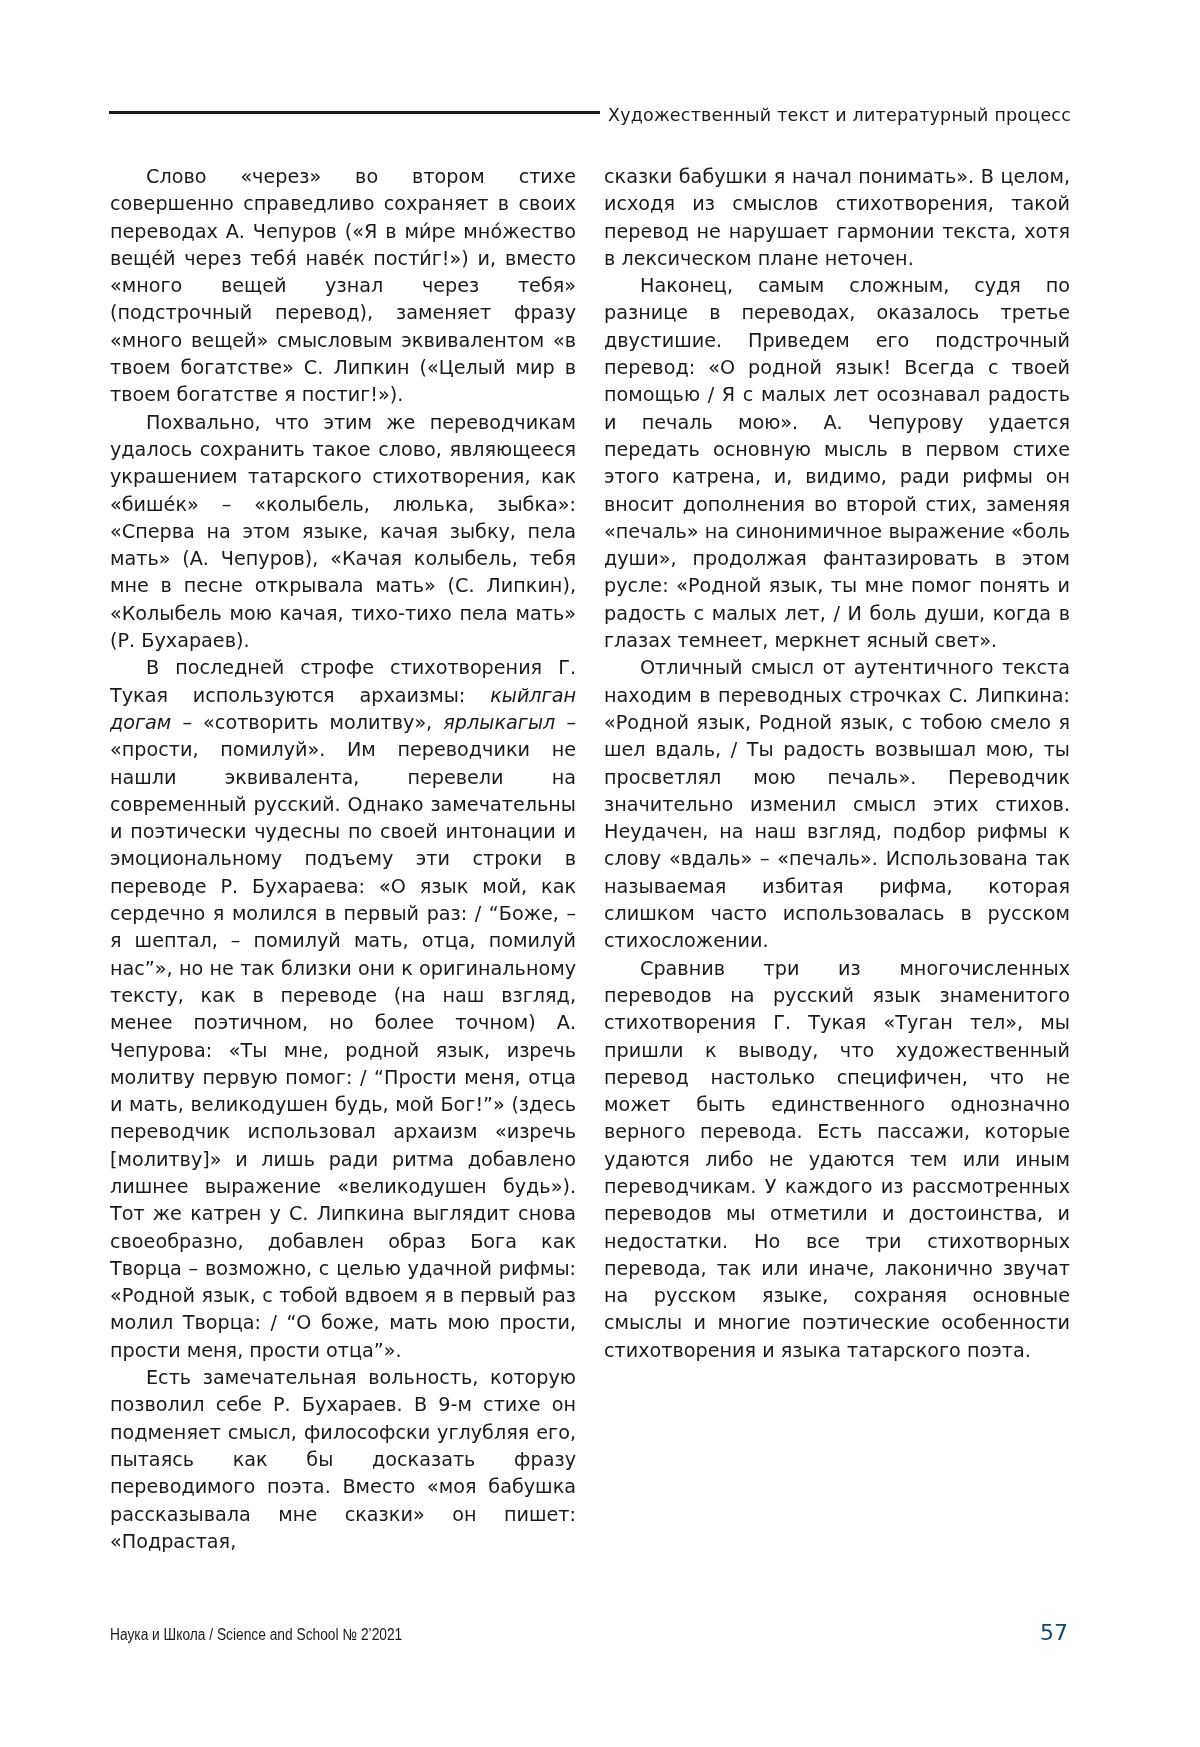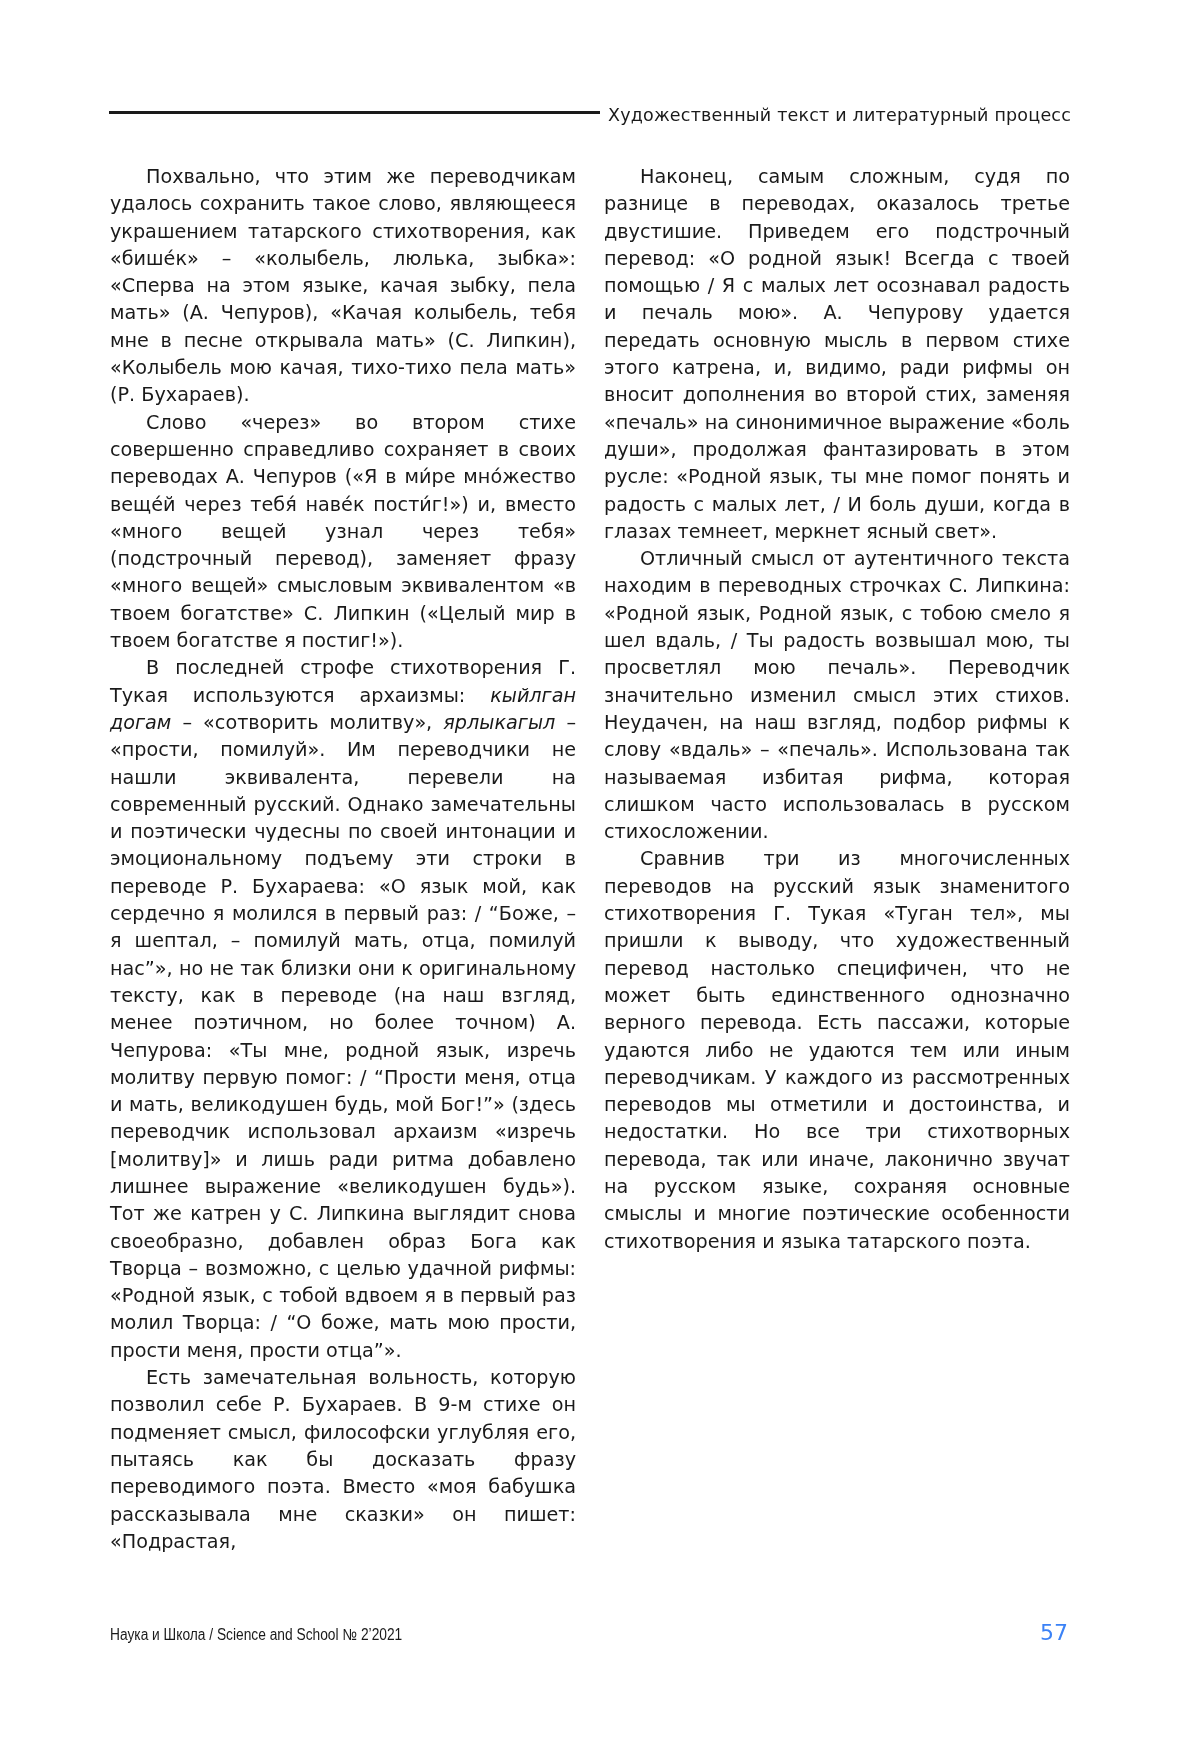--- a/index.html
+++ b/index.html
@@ -70,40 +70,41 @@
       transform: scaleX(0.86);
       transform-origin: left center;
       white-space: nowrap;
       color: #1a1a1a;
     }
     .footer-page {
       position: absolute;
       left: 1040px;
       top: 1620px;
       font-size: 22px;
-      color: #3b82f6;
+      color: #0c4a6e;
     }
   </style>
 </head>
 <body>
 
 <div class="running-header">
   <div class="header-rule"></div>
   <div class="header-title">Художественный текст и литературный процесс</div>
 </div>
 
 <div class="column col-left">
+  <p>Слово «через» во втором стихе совершенно справедливо сохраняет в своих переводах А. Чепуров («Я в ми́ре мно́жество веще́й через тебя́ наве́к пости́г!») и, вместо «много вещей узнал через тебя» (подстрочный перевод), заменяет фразу «много вещей» смысловым эквивалентом «в твоем богатстве» С. Липкин («Целый мир в твоем богатстве я постиг!»).</p>
   <p>
     <span>Похвально, что этим же переводчикам удалось сохранить такое слово, являющееся украшением татарского стихотворения, как «бише́к» – «колыбель, люлька, зыбка»: «Сперва на этом языке, качая зыбку, пела мать» (А. Чепуров), «Качая колыбель, тебя мне в песне открывала мать» (С. Липкин), «Колыбель мою качая, тихо-тихо пела мать» (Р. Бухараев).</span>
   </p>
-  <p>Слово «через» во втором стихе совершенно справедливо сохраняет в своих переводах А. Чепуров («Я в ми́ре мно́жество веще́й через тебя́ наве́к пости́г!») и, вместо «много вещей узнал через тебя» (подстрочный перевод), заменяет фразу «много вещей» смысловым эквивалентом «в твоем богатстве» С. Липкин («Целый мир в твоем богатстве я постиг!»).</p>
   <p><span>В последней строфе стихотворения Г. Тукая используются архаизмы: </span><em>кыйлган догам</em><span> – «сотворить молитву», </span><em>ярлыкагыл</em><span> – «прости, помилуй». Им переводчики не нашли эквивалента, перевели на современный русский. Однако замечательны и поэтически чудесны по своей интонации и эмоциональному подъему эти строки в переводе Р. Бухараева: «О язык мой, как сердечно я молился в первый раз: / “Боже, – я шептал, – помилуй мать, отца, помилуй нас”», но не так близки они к оригинальному тексту, как в переводе (на наш взгляд, менее поэтичном, но более точном) А. Чепурова: «Ты мне, родной язык, изречь молитву первую помог: / “Прости меня, отца и мать, великодушен будь, мой Бог!”» (здесь переводчик использовал архаизм «изречь [молитву]» и лишь ради ритма добавлено лишнее выражение «великодушен будь»). Тот же катрен у С. Липкина выглядит снова своеобразно, добавлен образ Бога как Творца – возможно, с целью удачной рифмы: «Родной язык, с тобой вдвоем я в первый раз молил Творца: / “О боже, мать мою прости, прости меня, прости отца”».</span></p>
   <p class="last-in-col">Есть замечательная вольность, которую позволил себе Р. Бухараев. В 9-м стихе он подменяет смысл, философски углубляя его, пытаясь как бы досказать фразу переводимого поэта. Вместо «моя бабушка рассказывала мне сказки» он пишет: «Подрастая,</p>
 </div>
 
 <div class="column col-right">
+  <p class="cont">сказки бабушки я начал понимать». В целом, исходя из смыслов стихотворения, такой перевод не нарушает гармонии текста, хотя в лексическом плане неточен.</p>
   <p>Наконец, самым сложным, судя по разнице в переводах, оказалось третье двустишие. Приведем его подстрочный перевод: «О родной язык! Всегда с твоей помощью / Я с малых лет осознавал радость и печаль мою». А. Чепурову удается передать основную мысль в первом стихе этого катрена, и, видимо, ради рифмы он вносит дополнения во второй стих, заменяя «печаль» на синонимичное выражение «боль души», продолжая фантазировать в этом русле: «Родной язык, ты мне помог понять и радость с малых лет, / И боль души, когда в глазах темнеет, меркнет ясный свет».</p>
   <p>Отличный смысл от аутентичного текста находим в переводных строчках С. Липкина: «Родной язык, Родной язык, с тобою смело я шел вдаль, / Ты радость возвышал мою, ты просветлял мою печаль». Переводчик значительно изменил смысл этих стихов. Неудачен, на наш взгляд, подбор рифмы к слову «вдаль» – «печаль». Использована так называемая избитая рифма, которая слишком часто использовалась в русском стихосложении.</p>
   <p>Сравнив три из многочисленных переводов на русский язык знаменитого стихотворения Г. Тукая «Туган тел», мы пришли к выводу, что художественный перевод настолько специфичен, что не может быть единственного однозначно верного перевода. Есть пассажи, которые удаются либо не удаются тем или иным переводчикам. У каждого из рассмотренных переводов мы отметили и достоинства, и недостатки. Но все три стихотворных перевода, так или иначе, лаконично звучат на русском языке, сохраняя основные смыслы и многие поэтические особенности стихотворения и языка татарского поэта.</p>
 </div>
 
 <div class="footer-journal">Наука и Школа / Science and School  № 2’2021</div>
 <div class="footer-page">57</div>
 
 </body></html>

